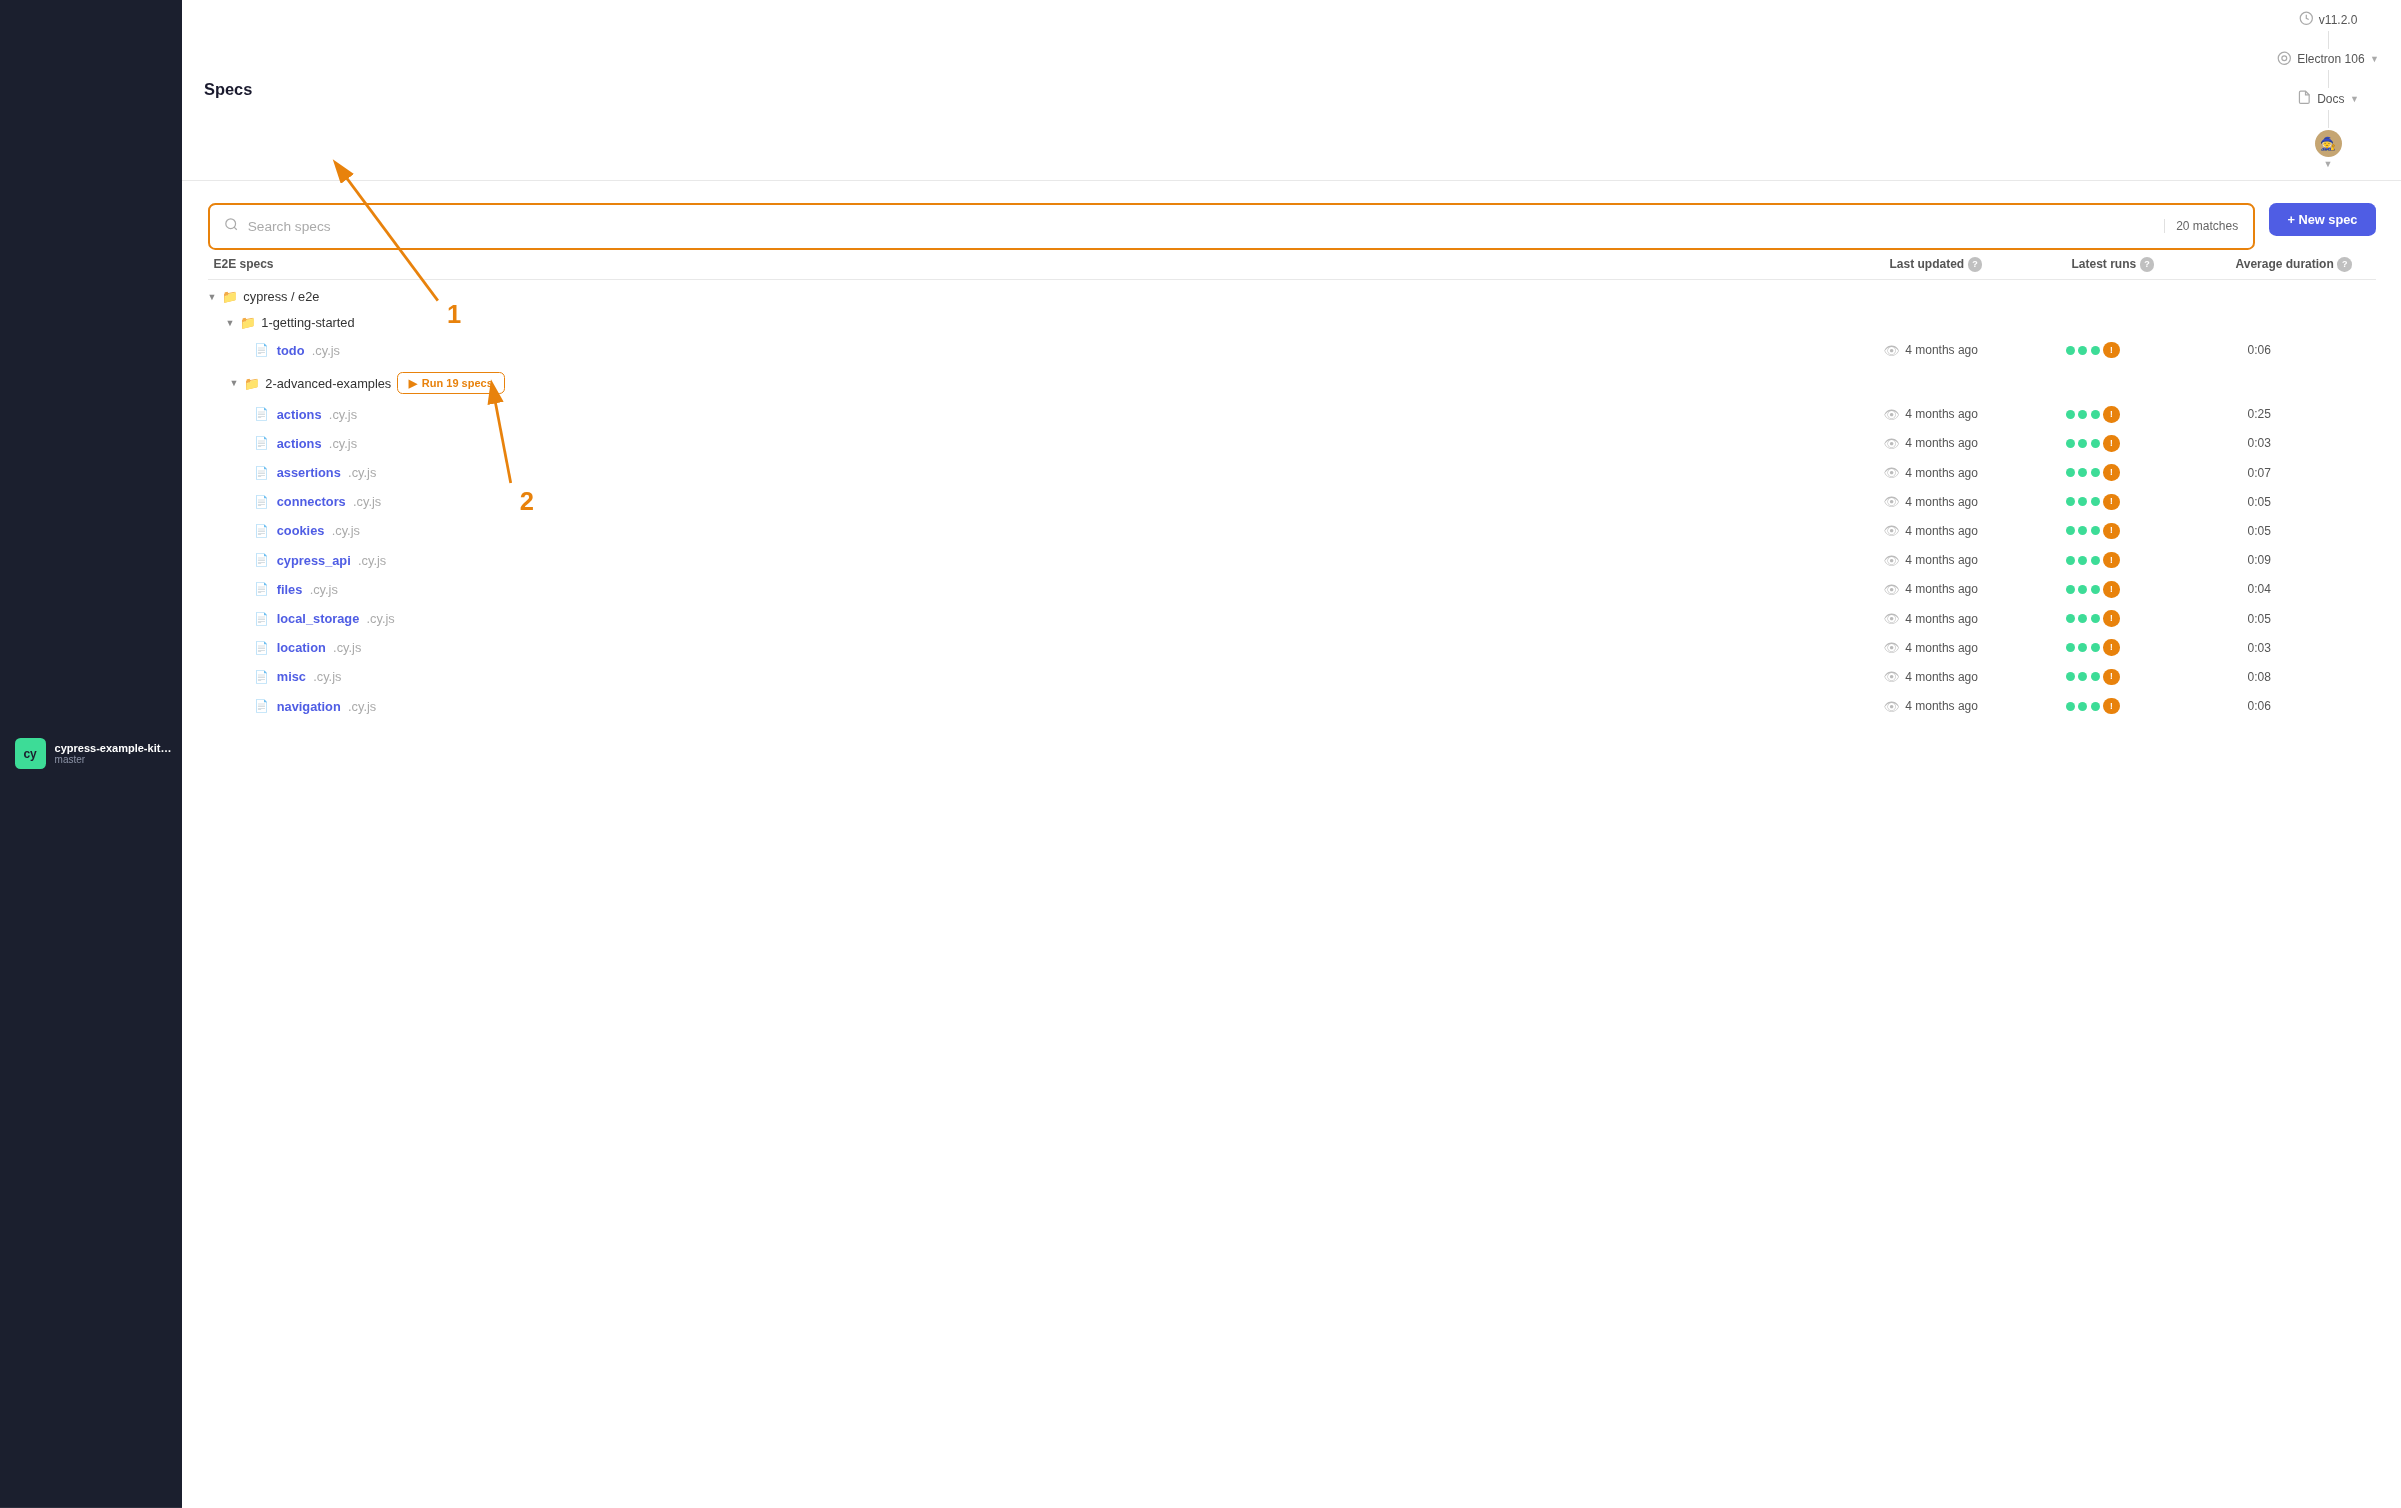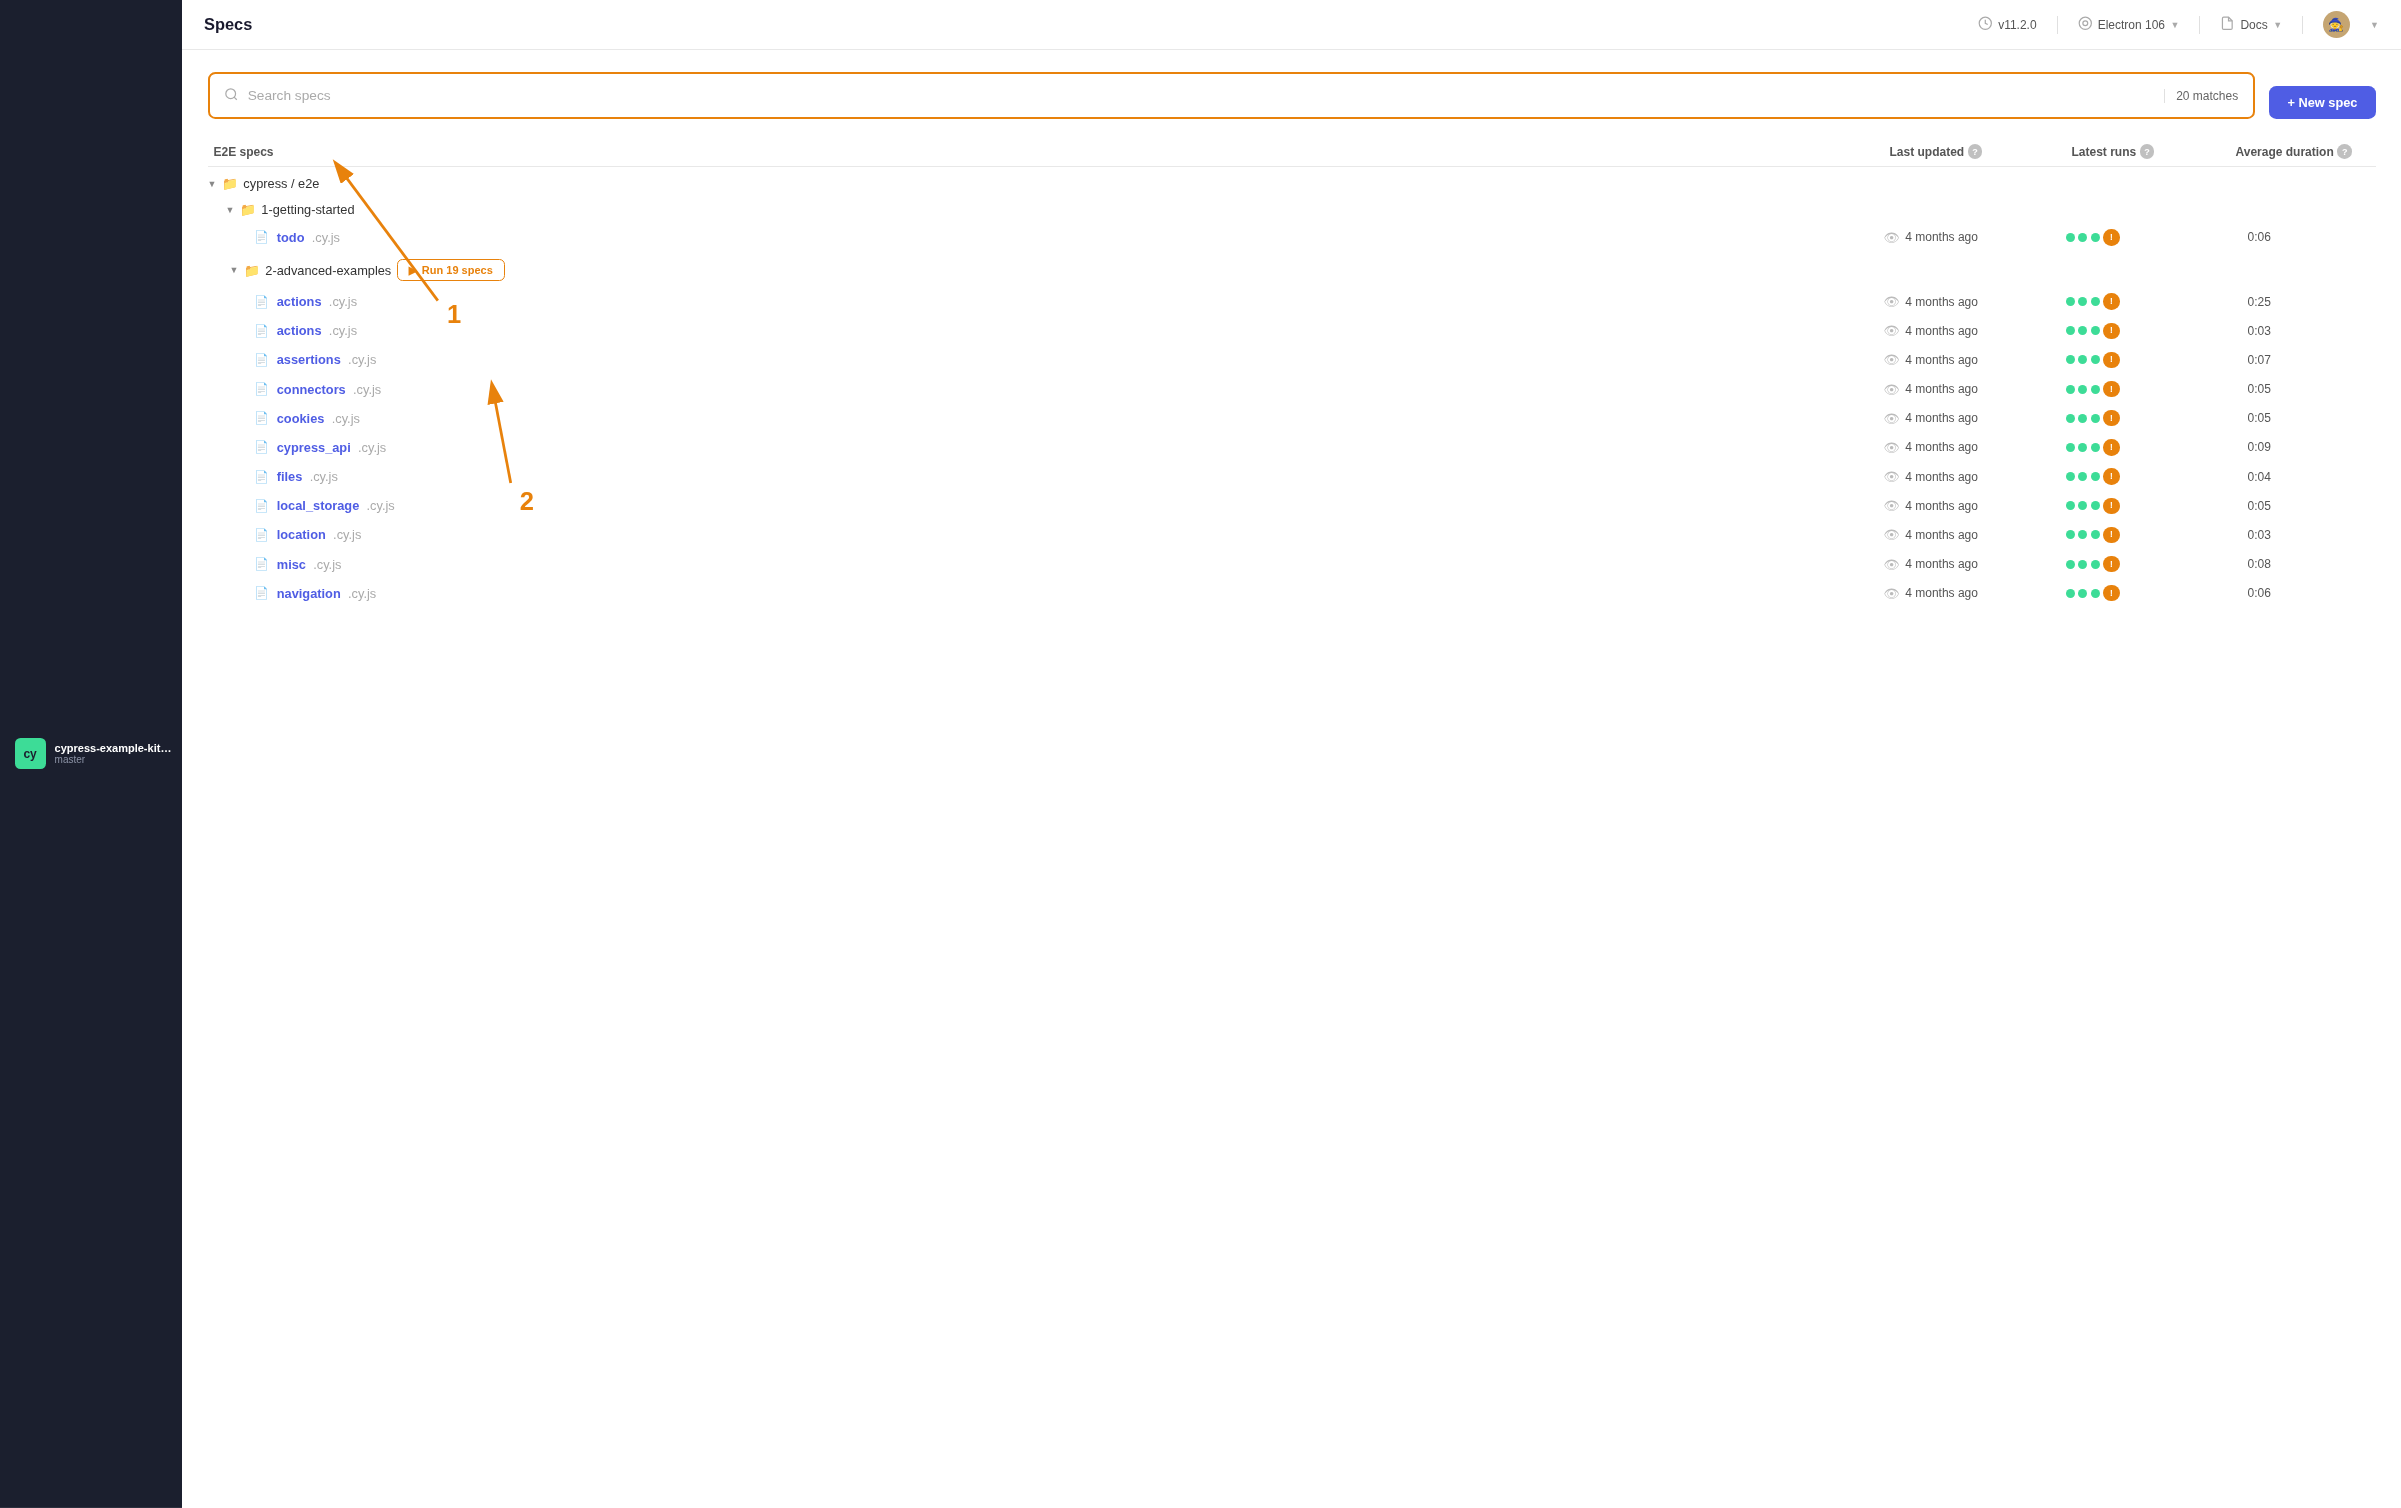--- a/index.html
+++ b/index.html
@@ -70,21 +70,21 @@
     }
 
     
     .topbar {
       display: flex; align-items: center; justify-content: space-between;
       padding: 11px 22px;
       border-bottom: 0.9px solid #e8e8e8;
       background: #fff;
     }
     .topbar-title { font-size: 16.4px; font-weight: 600; color: #1a1a2e; }
-    .topbar-right { display: flex; align-items: center; gap: 20px; }
+    .topbar-right { display: flex; align-items: center; gap: 2px; flex-direction: column; }
     .topbar-item {
       display: flex; align-items: center; gap: 5.5px;
       font-size: 12px; color: #555; cursor: pointer;
     }
     .topbar-divider { width: 0.9px; height: 18px; background: #e0e0e0; }
     .avatar { width: 27px; height: 27px; border-radius: 50%; background: #c5a572; overflow: hidden; display: flex; align-items: center; justify-content: center; }
 
     
     .content { flex: 1; overflow-y: auto; padding: 22px 25.5px; }
 
@@ -116,21 +116,21 @@
       padding: 9px 18px;
       font-size: 12.8px;
       font-weight: 600;
       cursor: pointer;
       display: flex; align-items: center; gap: 5.5px;
       white-space: nowrap;
       margin-left: 14.6px;
     }
 
     
-    .search-and-btn { display: flex; align-items: flex-end; margin-bottom: 18px; }
+    .search-and-btn { display: flex; align-items: flex-start; }
     .search-and-btn .search-wrapper { flex: 1; margin-bottom: 0; }
 
     .specs-header {
       display: grid;
       grid-template-columns: 1fr 182px 164px 146px;
       padding: 7.3px 0 7.3px 0;
       border-bottom: 0.9px solid #e8e8e8;
       margin-bottom: 3.6px;
     }
     .col-header {

